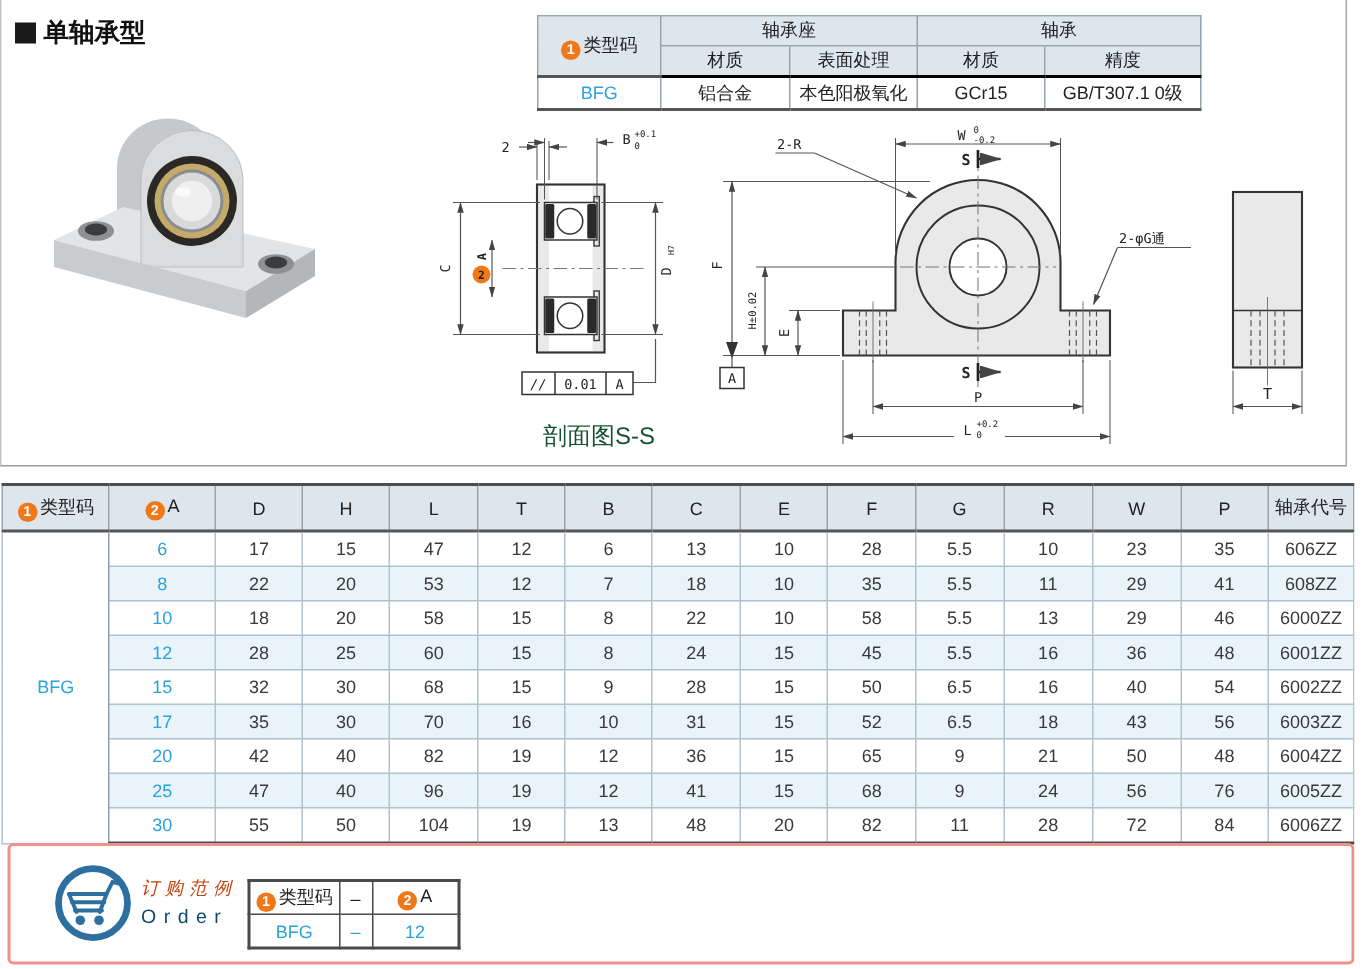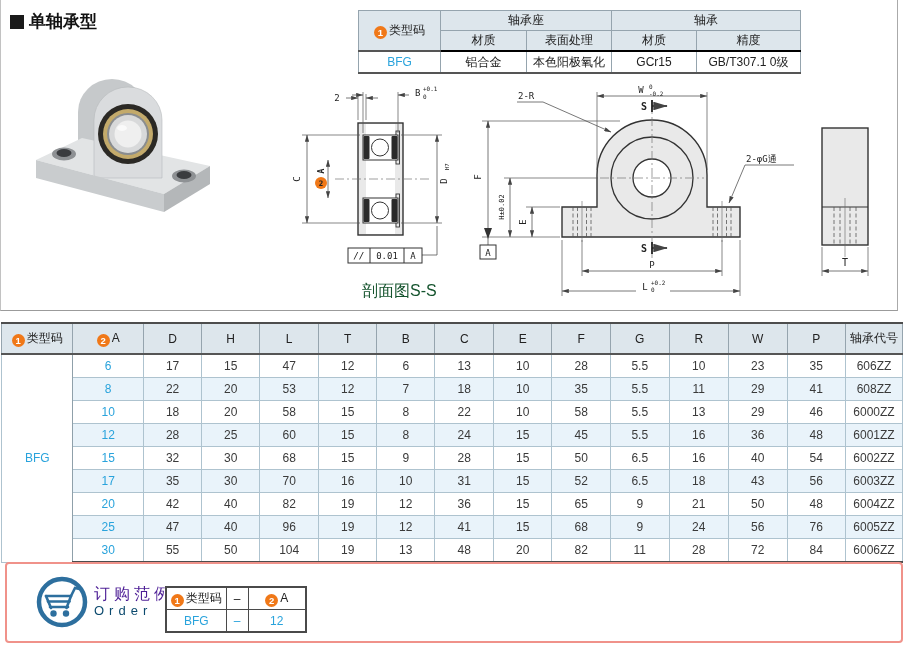--- a/index.html
+++ b/index.html
@@ -41,21 +41,21 @@
   #main-table tbody tr:last-child td{border-bottom:2px solid #4d4d4d;}
   #main-table td.type-col{background:#fff !important;color:#29a3dc;border-right:1px solid #8fa0aa;}
   #main-table td.a-col{color:#29a3dc;}
 
   
   .draw text{font-family:"DejaVu Sans Mono","Liberation Mono",monospace;fill:#222;}
   #section-caption{left:338px;top:281px;font-size:16px;color:#14532d;margin-left:24px;}
 
   
   #order-box{left:5px;top:562px;width:894px;height:77px;border:2px solid #f0928a;border-radius:4px;}
-  #order-cn{left:94px;top:584px;font-size:16px;letter-spacing:4px;color:#4c1d95;}
+  #order-cn{left:94px;top:584px;font-size:12px;letter-spacing:4px;color:#c2410c;font-style:italic;}
   #order-en{left:94px;top:603px;font-size:13px;letter-spacing:5px;color:#0c4a6e;}
   #order-table{left:165px;top:586px;border-collapse:collapse;table-layout:fixed;font-size:12px;border:2px solid #4a4a4a;}
   #order-table th,#order-table td{border:1px solid #4a4a4a;text-align:center;height:21px;padding:0;font-weight:normal;background:#fff;}
 
   
   #photo{left:12px;top:42px;}
 </style>
 </head>
 <body>
 

